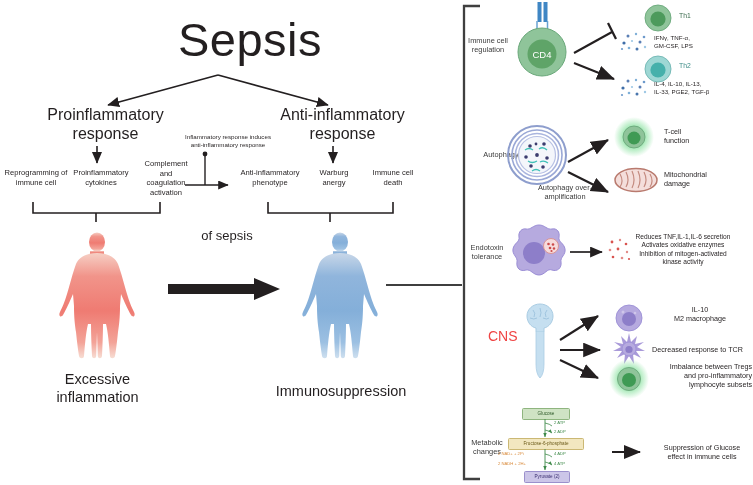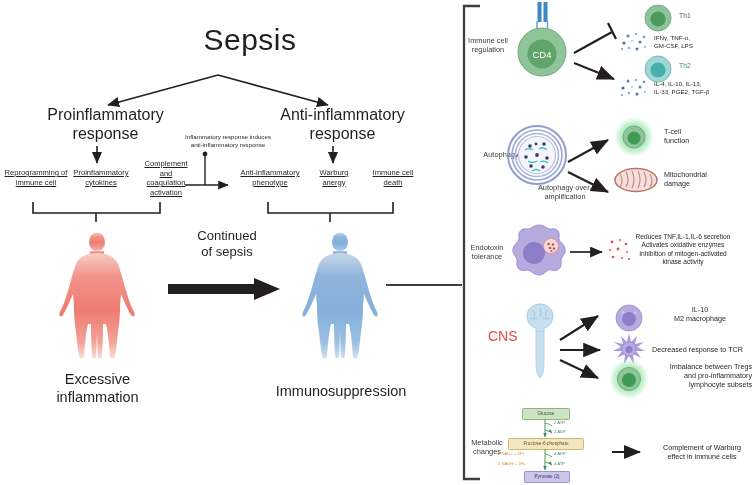--- a/index.html
+++ b/index.html
@@ -1,23 +1,23 @@
 <!DOCTYPE html>
 <html><head>
 <meta charset="utf-8">
 <style>
   html,body{margin:0;padding:0;background:#ffffff;}
   body{width:753px;height:485px;position:relative;overflow:hidden;
        font-family:"Liberation Sans","DejaVu Sans",sans-serif;color:#231f20;}
   .abs{position:absolute;}
   
-  #title{left:120px;top:18px;width:260px;font-size:30px;line-height:44px;
+  #title{left:120px;top:18px;width:260px;font-size:47px;line-height:44px;
          font-weight:400;color:#231f20;text-align:center;letter-spacing:.5px;}
   .branch-head{font-size:16px;line-height:19px;text-align:center;color:#231f20;}
-  .leaf{font-size:7.6px;line-height:9.5px;text-align:center;color:#231f20;text-decoration:underline;}
+  .leaf{font-size:7.6px;line-height:9.5px;text-align:center;color:#231f20;}
   .note{font-size:6.2px;line-height:7.6px;text-align:center;color:#231f20;}
   .bigcap{font-size:14.5px;line-height:18px;text-align:center;color:#231f20;}
   .midcap{font-size:13px;line-height:16px;text-align:center;color:#231f20;}
   
   .rowlabel{font-size:7.4px;line-height:9px;text-align:center;color:#3a3a3a;}
   .cnslabel{font-size:14px;line-height:18px;color:#ef4444;margin-left:22px;}
   .outtext{font-size:7.2px;line-height:9.2px;color:#231f20;}
   .cyto{font-size:6.2px;line-height:7.8px;color:#231f20;}
   .celllbl{font-size:6.8px;color:#3b6b4e;}
   svg{display:block;overflow:visible;}
@@ -135,21 +135,20 @@
            C78,76 75,69 73,62
            C70,52 67,40 64,32
            C61,25 53,21 43,21 z" fill="url(#gred)"></path>
 </svg>
 <div class="abs bigcap" style="left:30px;top:370px;width:135px;">
   <div>Excessive</div>
   <div>inflammation</div>
 </div>
 
 <div class="abs midcap" style="left:167px;top:228px;width:120px;">
-  <div>Continued</div>
   <div>of sepsis</div>
 </div>
 <svg class="abs" style="left:168px;top:278px;width:120px;height:26px;">
   <path d="M0,6 L86,6 L86,0 L112,11 L86,22 L86,16 L0,16 z" fill="#231f20"></path>
 </svg>
 
 <svg class="abs" style="left:297px;top:232px;width:86px;height:128px;" viewBox="0 0 86 128">
   <defs>
     <linearGradient id="gblue" x1="0" y1="0" x2="0" y2="1">
       <stop offset="0%" stop-color="#c8d7e8"></stop>
@@ -453,15 +452,15 @@
   <div class="abs" style="left:0px;top:53px;font-size:4.2px;color:#d98a3a;">2 NADH + 2H+</div>
   <div class="abs" style="left:56px;top:43px;font-size:4.2px;color:#3f8a4a;">4 ADP</div>
   <div class="abs" style="left:56px;top:53px;font-size:4.2px;color:#3f8a4a;">4 ATP</div>
 </div>
 
 <svg class="abs" style="left:612px;top:445px;width:40px;height:14px;">
   <line x1="0" y1="7" x2="28" y2="7" stroke="#231f20" stroke-width="2" marker-end="url(#ar2)"></line>
 </svg>
 
 <div class="abs outtext" style="left:654px;top:443px;width:96px;text-align:center;">
-  <div>Complement of Warburg</div>
+  <div>Suppression of Glucose</div>
   <div>effect in immune cells</div>
 </div>
 
 </body></html>

